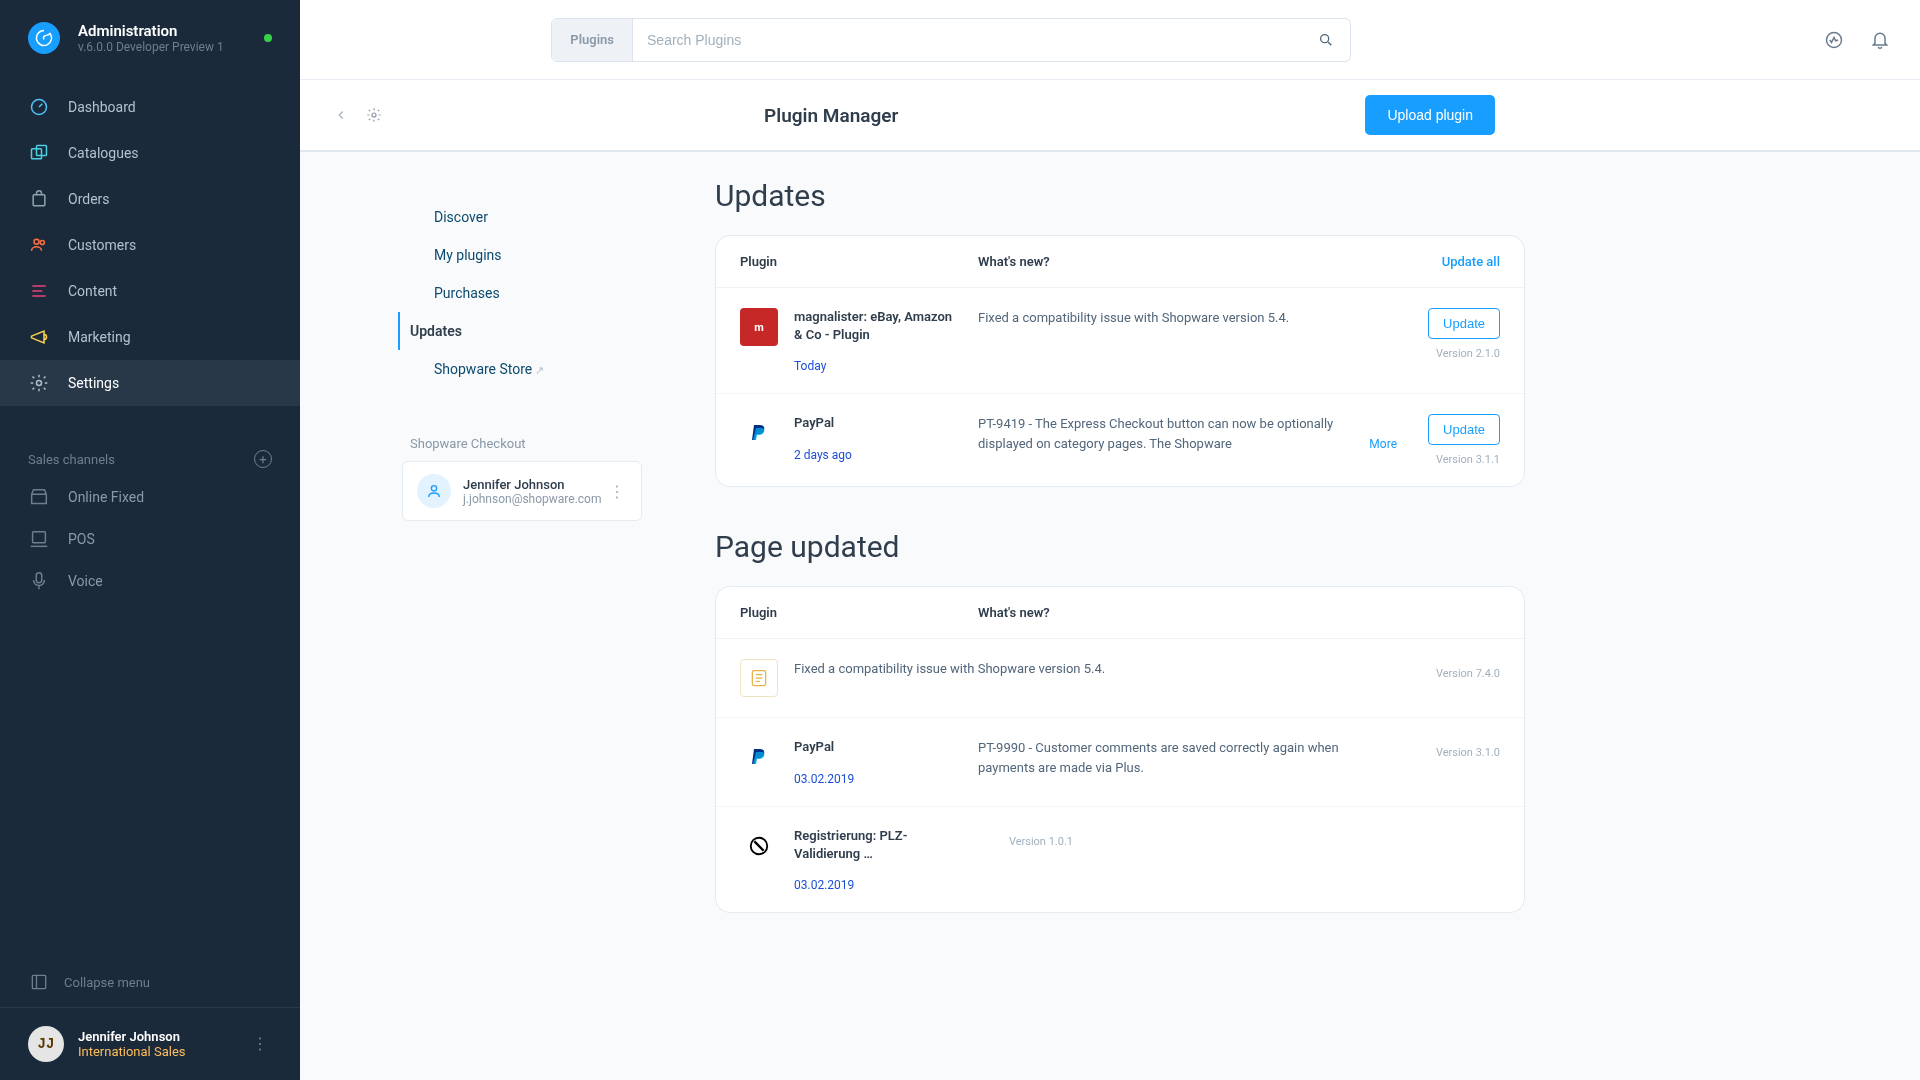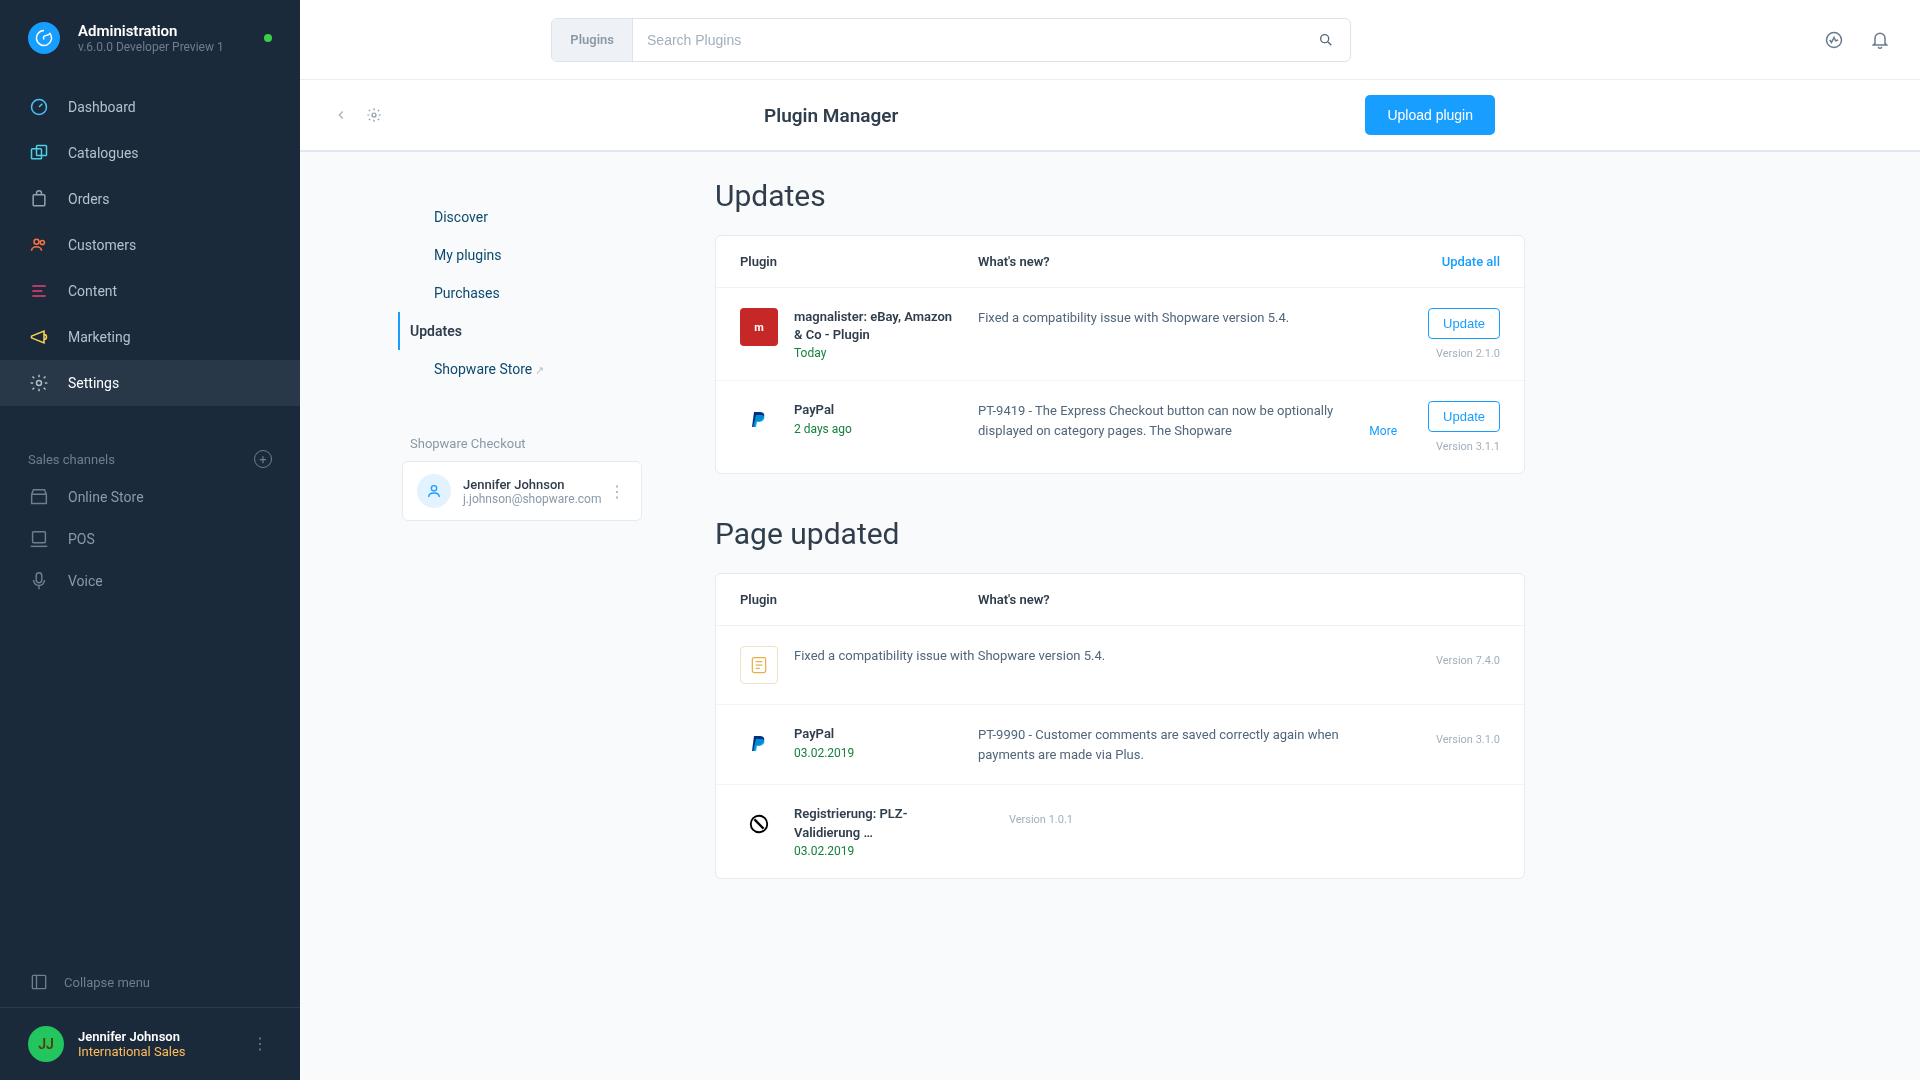--- a/index.html
+++ b/index.html
@@ -22,21 +22,21 @@
 
 .sidebar-section { padding: 32px 28px 8px; display: flex; align-items: center; justify-content: space-between; color: #6e7d8f; font-size: 13px; }
 .plus-circle { width: 18px; height: 18px; border: 1.5px solid #6e7d8f; border-radius: 50%; display: flex; align-items: center; justify-content: center; cursor: pointer; font-size: 13px; line-height: 1; }
 .channel-item { display: flex; align-items: center; padding: 10px 28px; color: #8a99a8; font-size: 14px; cursor: pointer; }
 .channel-icon { width: 22px; height: 22px; margin-right: 18px; display: flex; align-items: center; justify-content: center; }
 
 .sidebar-footer { margin-top: auto; }
 .collapse-row { display: flex; align-items: center; padding: 14px 28px; color: #6e7d8f; font-size: 13px; cursor: pointer; }
 .collapse-row .nav-icon { margin-right: 14px; }
 .user-row { display: flex; align-items: center; padding: 18px 28px; border-top: 1px solid #2a3a4a; }
-.avatar { width: 36px; height: 36px; border-radius: 50%; background: #22c55e; margin-right: 14px; display:flex;align-items:center;justify-content:center;color:#5a3b00;font-weight:600; }
+.avatar { width: 36px; height: 36px; border-radius: 50%; background: #e5e5e5; margin-right: 14px; display:flex;align-items:center;justify-content:center;color:#5a3b00;font-weight:600;font-family:Liberation Mono, monospace; }
 .user-name { color: #fff; font-size: 13px; font-weight: 600; }
 .user-role { color: #ffbd5b; font-size: 13px; }
 .more-dots { margin-left: auto; color: #6e7d8f; cursor: pointer; padding: 4px; font-size: 16px; line-height: 1; }
 
 
 .main { flex: 1; display: flex; flex-direction: column; background: #fff; }
 .topbar { height: 80px; border-bottom: 1px solid #e8eef3; display: flex; align-items: center; padding: 0 30px; }
 .search-wrap { margin: 0 auto; width: 800px; display: flex; align-items: center; border: 1px solid #dbe4ec; border-radius: 6px; height: 44px; overflow: hidden; }
 .search-scope { background: #eef2f6; color: #8a99a8; font-weight: 600; font-size: 13px; padding: 0 18px; height: 100%; display: flex; align-items: center; border-right: 1px solid #dbe4ec; cursor: pointer; }
 .search-input { flex: 1; border: none; outline: none; padding: 0 14px; font-size: 14px; color: #52667a; height: 100%; }
@@ -58,35 +58,35 @@
 .subnav-item.ext::after { content: " ↗"; font-size: 11px; color: #b7c2cd; }
 .account-label { color: #8a99a8; font-size: 13px; margin-top: 48px; margin-bottom: 10px; }
 .account-card { border: 1px solid #e4ebf1; border-radius: 6px; background: #fff; padding: 12px 14px; display: flex; align-items: center; margin-left: -8px; width: 240px; }
 .account-avatar { width: 34px; height: 34px; border-radius: 50%; background: #e3f2ff; display:flex;align-items:center;justify-content:center;color:#189eff; margin-right: 12px; }
 .acct-name { font-size: 13px; color: #2f3d4c; font-weight: 500; }
 .acct-email { font-size: 12px; color: #8a99a8; }
 .acct-dots { margin-left: auto; color: #a2b0bd; cursor: pointer; padding: 2px; font-size: 16px; }
 
 .content { flex: 1; padding: 26px 395px 40px 130px; overflow-y: auto; }
 .section-title { font-size: 30px; color: #2f3d4c; font-weight: 400; margin-bottom: 22px; }
-.card { border: 1px solid #e4ebf1; border-radius: 6px; background: #fff; margin-bottom: 42px; }
+.card { border: 1px solid #e4ebf1; border-radius: 15px; background: #fff; margin-bottom: 42px; }
 .card-head { display: flex; align-items: center; padding: 18px 24px; border-bottom: 1px solid #eef2f6; font-size: 13px; font-weight: 600; color: #2f3d4c; }
 .col-plugin { flex: 0 0 238px; }
 .col-news { flex: 1; }
 .update-all { margin-left: auto; color: #189eff; font-weight: 500; font-size: 13px; cursor: pointer; }
 .row { display: flex; padding: 20px 24px; border-bottom: 1px solid #f2f5f8; align-items: flex-start; }
 .row:last-child { border-bottom: none; }
 .plug-icon { width: 38px; height: 38px; border-radius: 4px; margin-right: 16px; display:flex;align-items:center;justify-content:center;font-size:11px;font-weight:700;flex-shrink:0; }
 .ic-magna { background:#c62828;color:#fff; }
 .ic-paypal { background:#fff; }
 .ic-onepage { background:#fff;border:1px solid #f0e2c4; }
 .ic-reg { background:#fff; }
 .plug-info { flex: 0 0 184px; padding-right: 16px; }
 .plug-name { font-size: 13px; font-weight: 600; color: #2f3d4c; line-height: 1.4; }
-.plug-date { font-size: 12px; color: #15803d; margin-top: 2px; }
+.plug-date { font-size: 12px; color: #1d4ed8; margin-top: 15px; }
 .plug-news { flex: 1; font-size: 13px; color: #52667a; line-height: 1.5; position:relative; padding-right: 50px;}
 .more-link { color: #189eff; font-size: 12px; cursor: pointer; position: absolute; right: 8px; bottom: 0; }
 .actions { flex: 0 0 95px; text-align: right; }
 .update-btn { border: 1px solid #189eff; color: #189eff; background: #fff; border-radius: 4px; padding: 7px 14px; font-size: 13px; cursor: pointer; }
 .version { font-size: 11px; color: #a2b0bd; margin-top: 8px; display: block; text-align: right;}
 </style>
 </head>
 <body>
 
 <aside class="sidebar">
@@ -172,21 +172,21 @@
   <div class="sidebar-section">
     <span>Sales channels</span>
     <span class="plus-circle">+</span>
   </div>
   <div class="channel-item">
     <span class="channel-icon">
         <svg viewBox="0 0 24 24" fill="none" stroke="#6e7d8f" stroke-width="1.6">
           <path d="M4 9l2-5h12l2 5M4 9v10h16V9M4 9h16"></path>
         </svg>
       </span>
-    <span>Online Store</span>
+    <span>Online Fixed</span>
   </div>
   <div class="channel-item">
     <span class="channel-icon">
         <svg viewBox="0 0 24 24" fill="none" stroke="#6e7d8f" stroke-width="1.6">
           <rect x="5" y="4" width="14" height="12" rx="1"></rect>
           <path d="M3 20h18"></path>
         </svg>
       </span>
     <span>POS</span>
   </div>

